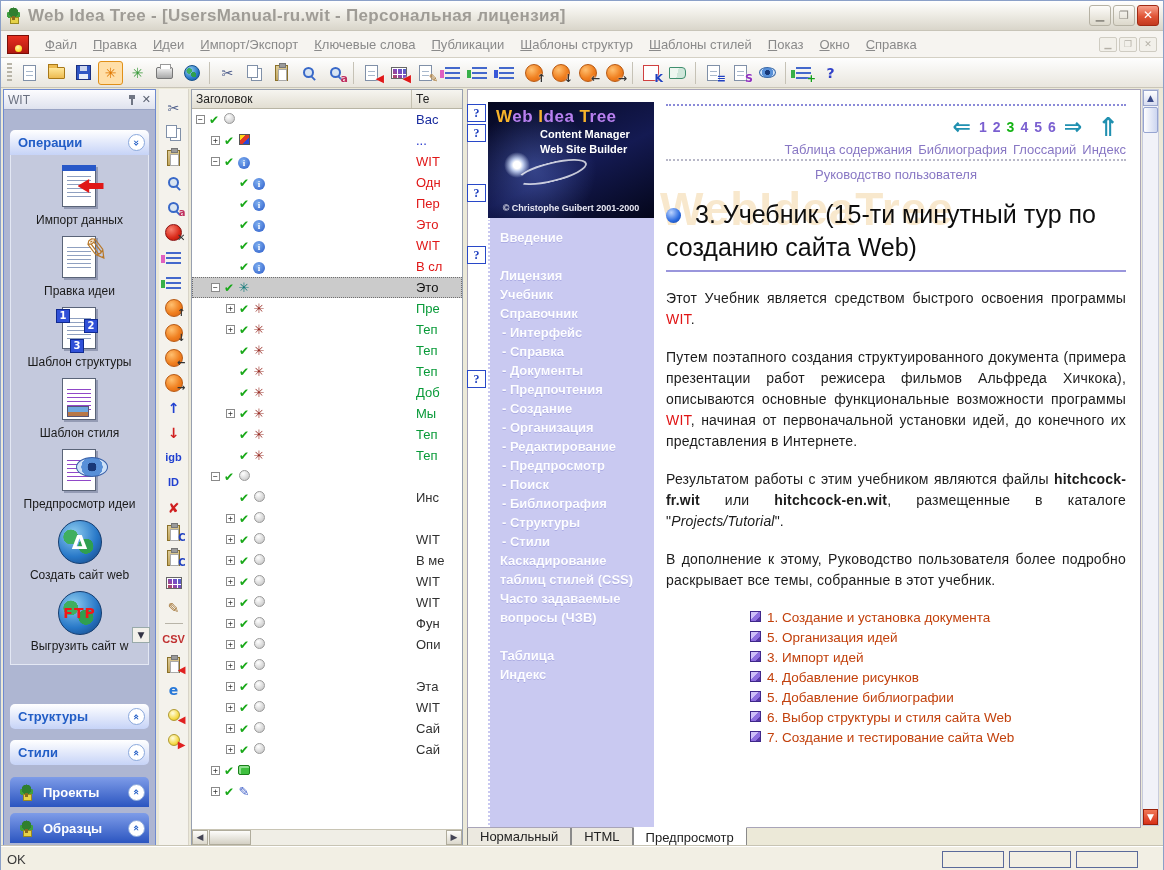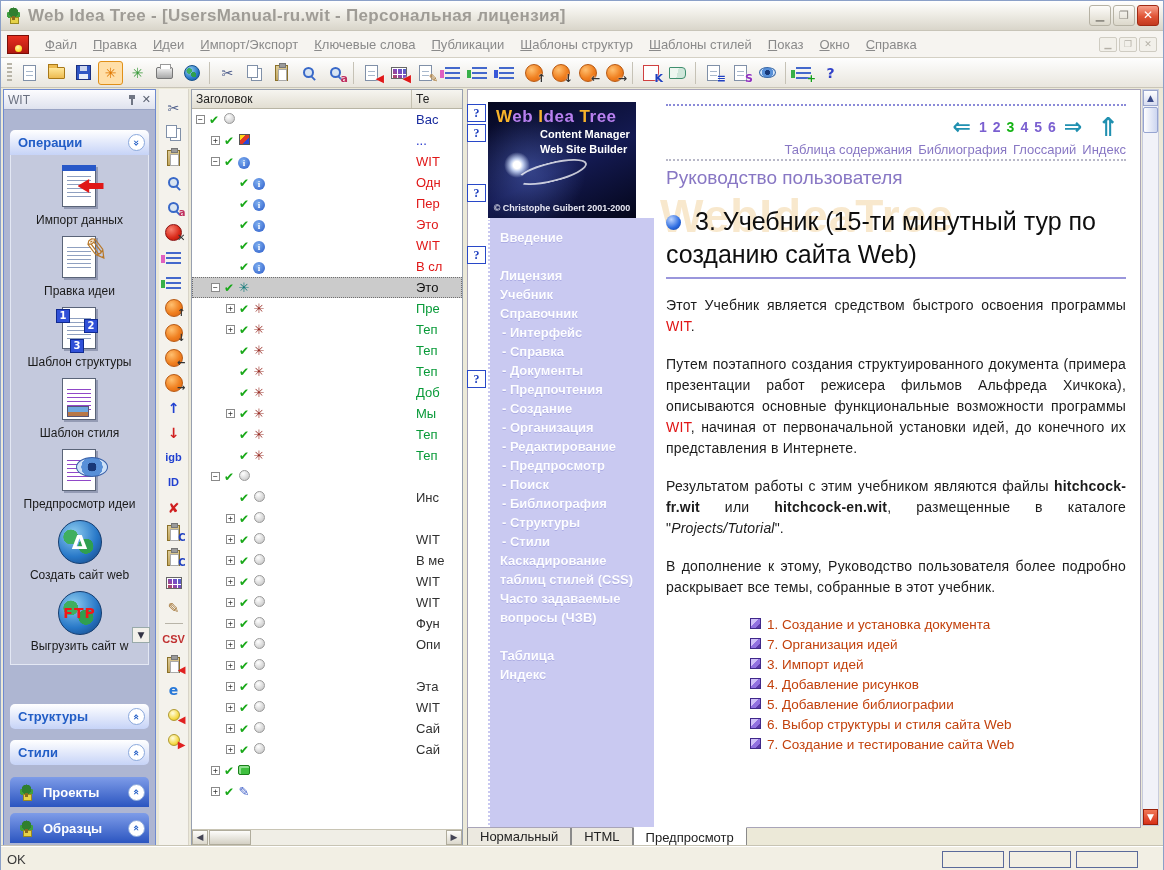--- a/index.html
+++ b/index.html
@@ -160,21 +160,21 @@
   .hs-btn { width:16px; height:15px; background:linear-gradient(#fdfdfb,#dcd8cc); border:1px solid #b0ac9c; font:9px/13px "DejaVu Sans",sans-serif; text-align:center; color:#445; }
   .hs-thumb { width:42px; height:15px; background:linear-gradient(#fdfdfb,#d4d0c4); border:1px solid #b0ac9c; margin-left:1px; }
   .hs-track { flex:1; }
 
   
   .preview { position:absolute; left:466px; top:0; width:674px; height:739px; background:#fff; border:1px solid #a8a4b8; }
   .qbtn { position:absolute; left:-1px; width:19px; height:18px; background:#fff; border:1px solid #2848c8; color:#2040c0;
     font:bold 12px/16px "Liberation Serif",serif; text-align:center; z-index:5; }
   .qbtn:nth-of-type(1){ top:14px; } .qbtn:nth-of-type(2){ top:34px; } .qbtn:nth-of-type(3){ top:94px; }
   .qbtn:nth-of-type(4){ top:156px; } .qbtn:nth-of-type(5){ top:280px; }
-  .banner { position:absolute; left:20px; top:12px; width:148px; height:116px; overflow:hidden;
+  .banner { position:absolute; left:20px; top:12px; width:166px; height:116px; overflow:hidden;
     background:radial-gradient(circle at 28% 58%, rgba(120,150,255,.35), transparent 45%), linear-gradient(155deg,#05071f,#141a52 55%,#04061a); }
   .logo-title { padding:6px 0 0 8px; font:bold 17px/1.1 "Liberation Sans",sans-serif; letter-spacing:.5px; }
   .logo-sub { color:#fff; font:bold 11px/1.35 "Liberation Sans",sans-serif; padding-left:52px; }
   .glow { position:absolute; left:16px; top:50px; width:26px; height:26px; border-radius:50%;
     background:radial-gradient(circle,#fff 0 20%, rgba(210,225,255,.85) 35%, transparent 70%); }
   .ring { position:absolute; left:28px; top:60px; width:72px; height:20px; border:2px solid rgba(255,255,255,.75); border-radius:50%; transform:rotate(-14deg); border-left-color:transparent; }
   .copyright { position:absolute; left:0; right:0; bottom:5px; text-align:center; color:#e9e9f4; font:bold 9px/1 "Liberation Sans",sans-serif; }
   .pnav { position:absolute; left:20px; top:128px; width:166px; bottom:0; background:#c9c9f1; border-left:2px dotted #fff; padding:10px 6px 0 10px; }
   .pnav-item { color:#fdfdff; font:bold 13px/19px "Liberation Sans",sans-serif; text-shadow:0 1px 0 rgba(120,120,200,.35); }
   .pnav-item.sub { padding-left:2px; }
@@ -182,21 +182,21 @@
   .content { position:absolute; left:186px; top:0; right:0; bottom:0; padding:14px 14px 0 12px; overflow:hidden; }
   .dotted-blue { border-top:2px dotted #8a8ad8; height:2px; margin-bottom:8px; }
   .dotted-gray { border-top:2px dotted #b8b8c8; height:2px; margin:2px 0 6px; }
   .pager { text-align:right; margin:2px 2px 2px 0; }
   .pg-arrow { color:#2090b0; font:bold 22px/1 "DejaVu Sans",sans-serif; vertical-align:middle; margin:0 5px; }
   .pg-up { font-size:26px; margin-left:10px; }
   .pg-num { color:#7a5fd0; font:bold 14px/1 "Liberation Sans",sans-serif; margin:0 3px; vertical-align:middle; }
   .pg-num.cur { color:#14b314; }
   .toplinks { text-align:right; color:#8877c4; font-size:13px; margin-bottom:2px; }
   .toplinks span { margin-left:6px; }
-  .breadcrumb { color:#8877c4; font-size:19px; margin:4px 0 6px; }
+  .breadcrumb { color:#8877c4; font-size:13px; margin:4px 0 6px;text-align:center; }
   .head-wrap { position:relative; margin-top:16px; }
   .watermark { position:absolute; left:-6px; top:-12px; font:bold 46px/1 "Liberation Sans",sans-serif; color:#f8e8cd; letter-spacing:1px; z-index:0; }
   h1.hd { position:relative; z-index:1; font:400 25px/1.32 "Liberation Sans",sans-serif; color:#0e0e0e; margin:0 0 6px; }
   .ball { display:inline-block; width:15px; height:15px; border-radius:50%; margin-right:14px;
     background:radial-gradient(circle at 35% 30%, #bcd4ff, #2a6ae0 60%, #123a90); }
   .hd-rule { border-top:2px solid #9a96dc; margin:4px 0 16px; }
   .para { font-size:14px; line-height:1.5; color:#1c1c1c; text-align:justify; margin-bottom:17px; letter-spacing:.2px; }
   .seg-red { color:#e01414; }
   .seg-bold { font-weight:bold; }
   .seg-italic { font-style:italic; }
@@ -876,21 +876,21 @@
         </div>
         <div class="hd-rule"></div>
         <div id="paras">
             <p class="para"><span>Этот Учебник является средством быстрого освоения программы </span><span class="seg-red">WIT</span><span>.</span></p>
             <p class="para"><span>Путем поэтапного создания структуированного документа (примера презентации работ режисера фильмов Альфреда Хичкока), описываются основные функциональные возможности программы </span><span class="seg-red">WIT</span><span>, начиная от первоначальной установки идей, до конечного их представления в Интернете.</span></p>
             <p class="para"><span>Результатом работы с этим учебником являются файлы </span><span class="seg-bold">hitchcock-fr.wit</span><span> или </span><span class="seg-bold">hitchcock-en.wit</span><span>, размещенные в каталоге "</span><span class="seg-italic">Projects/Tutorial</span><span>".</span></p>
             <p class="para"><span>В дополнение к этому, Руководство пользователя более подробно раскрывает все темы, собранные в этот учебник.</span></p>
           </div>
         <div class="toc" id="toc">
             <div class="toc-item"><span class="cube-b"></span><span>1. Создание и установка документа</span></div>
-            <div class="toc-item"><span class="cube-b"></span><span>7. Организация идей</span></div>
+            <div class="toc-item"><span class="cube-b"></span><span>5. Организация идей</span></div>
             <div class="toc-item"><span class="cube-b"></span><span>3. Импорт идей</span></div>
             <div class="toc-item"><span class="cube-b"></span><span>4. Добавление рисунков</span></div>
             <div class="toc-item"><span class="cube-b"></span><span>5. Добавление библиографии</span></div>
             <div class="toc-item"><span class="cube-b"></span><span>6. Выбор структуры и стиля сайта Web</span></div>
             <div class="toc-item"><span class="cube-b"></span><span>7. Создание и тестирование сайта Web</span></div>
           </div>
       </div>
     </div>
 
     <div class="vscroll">

